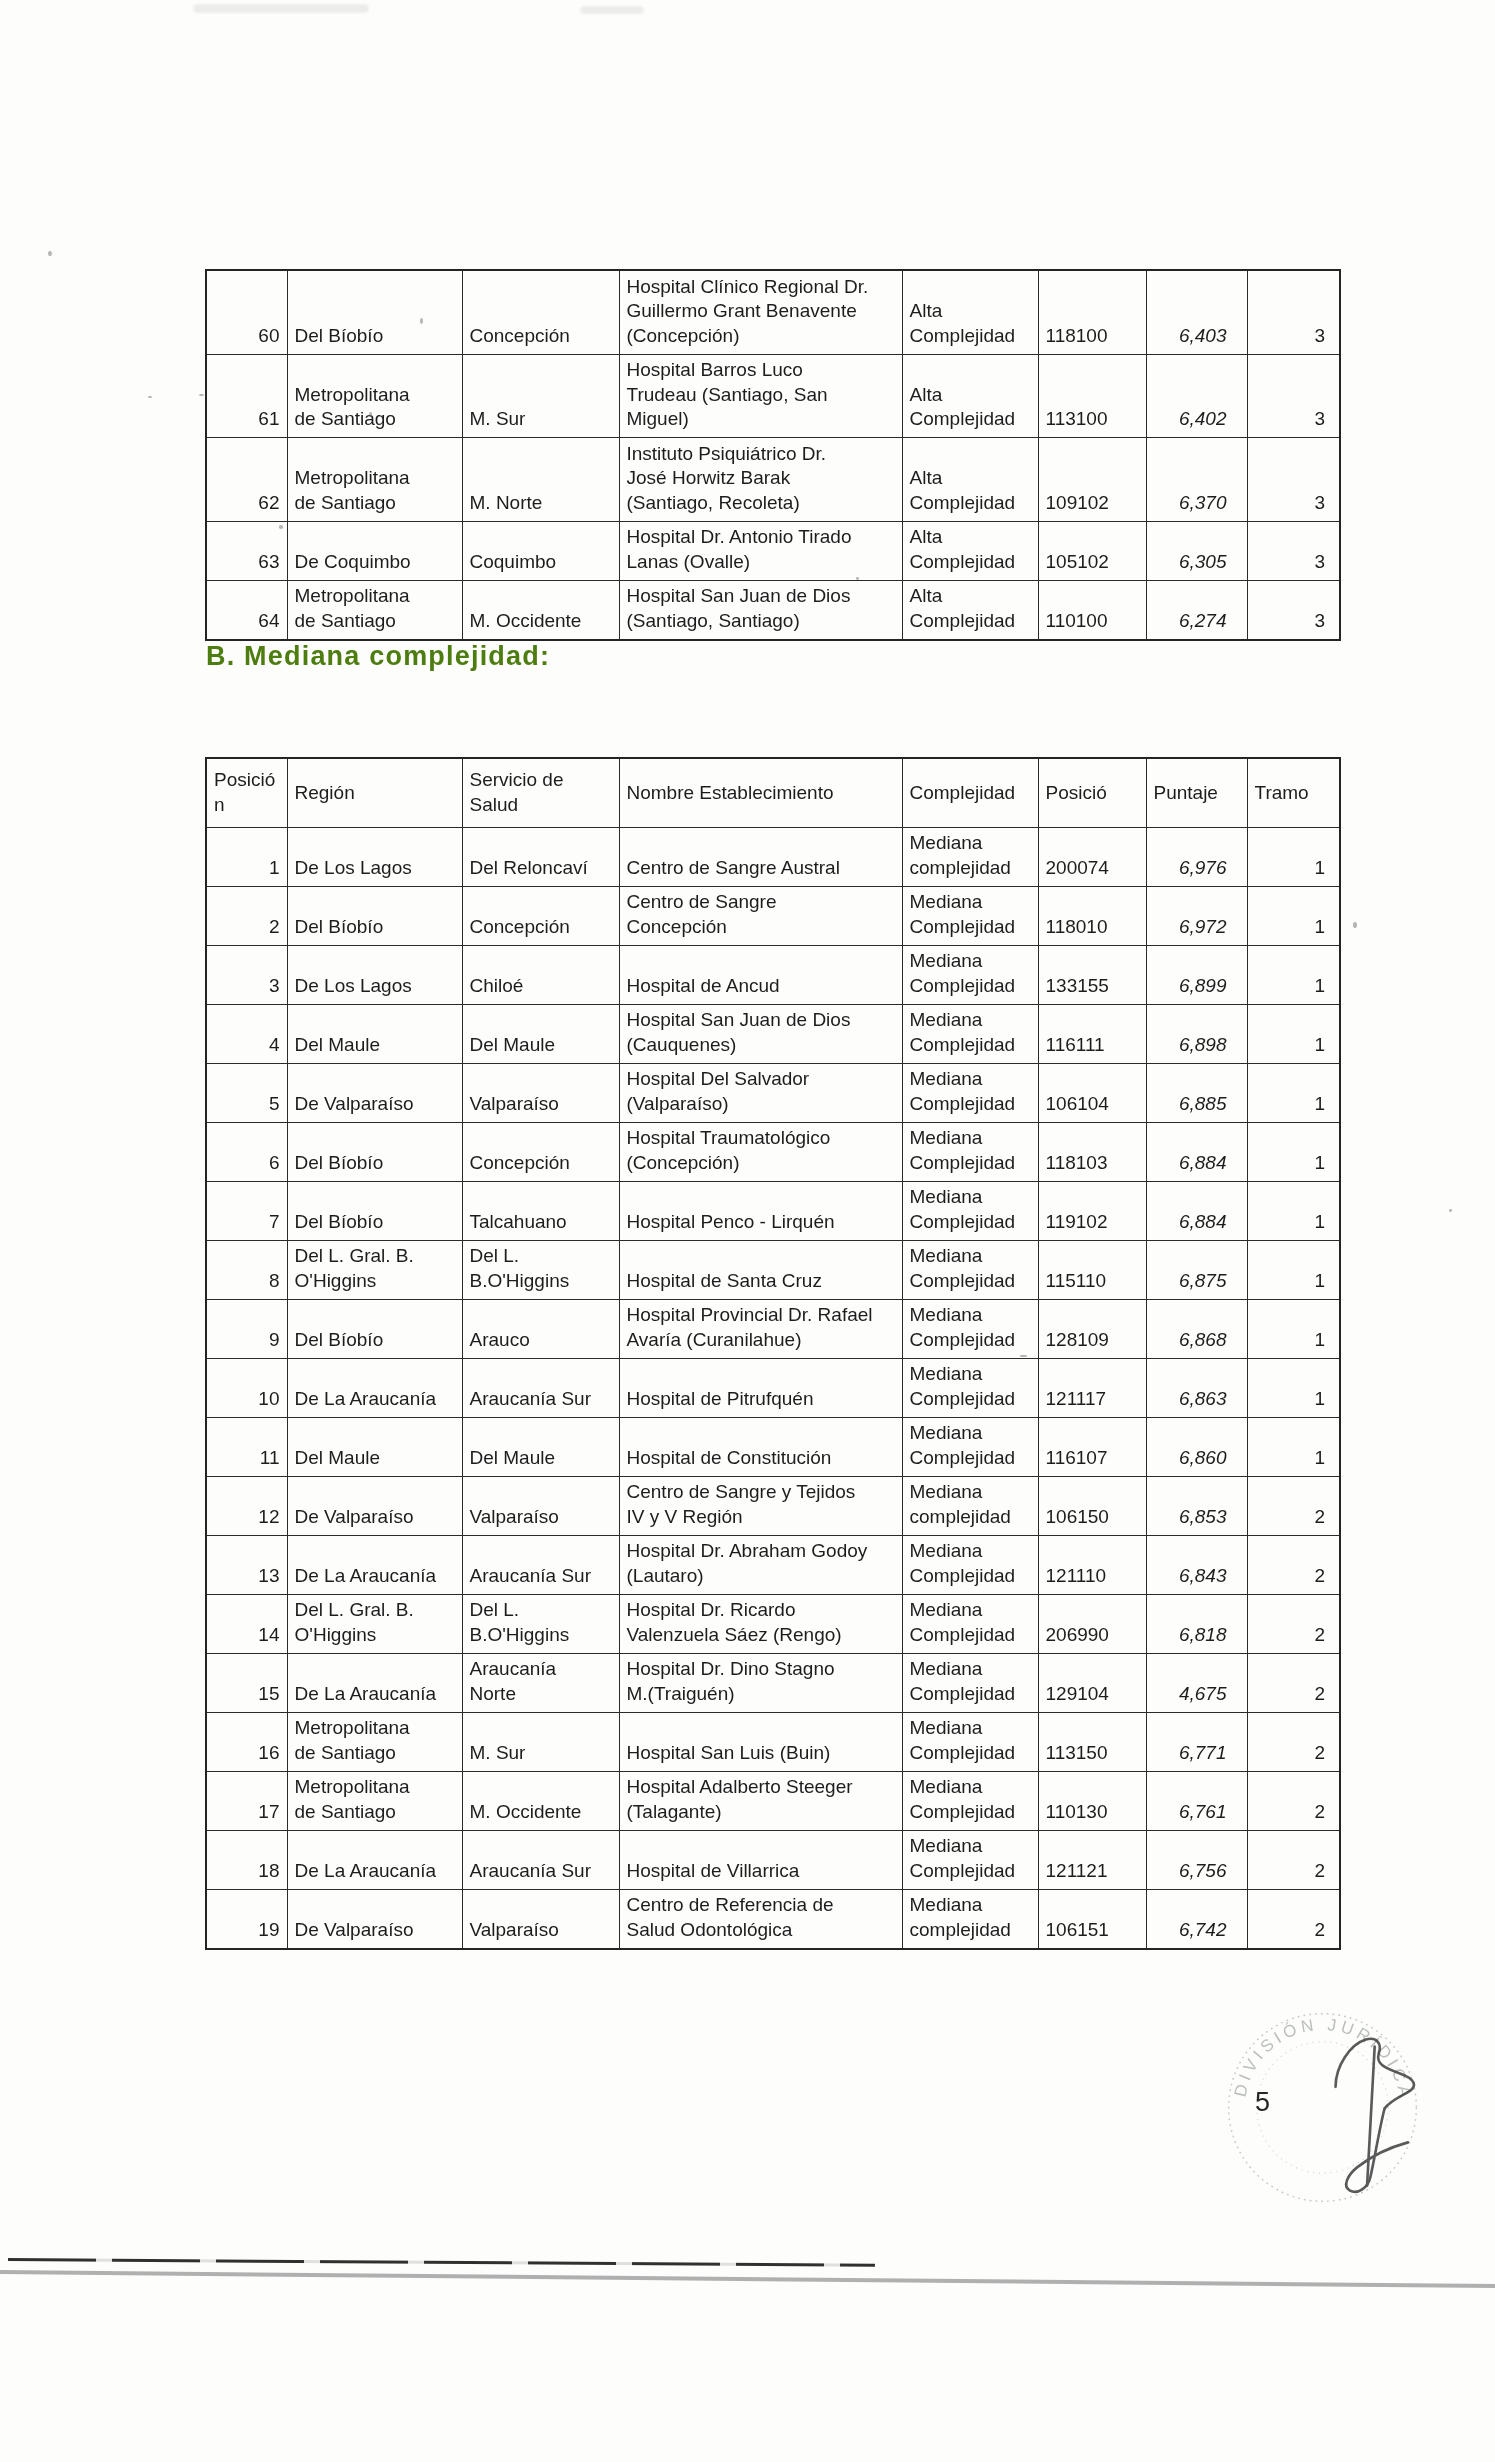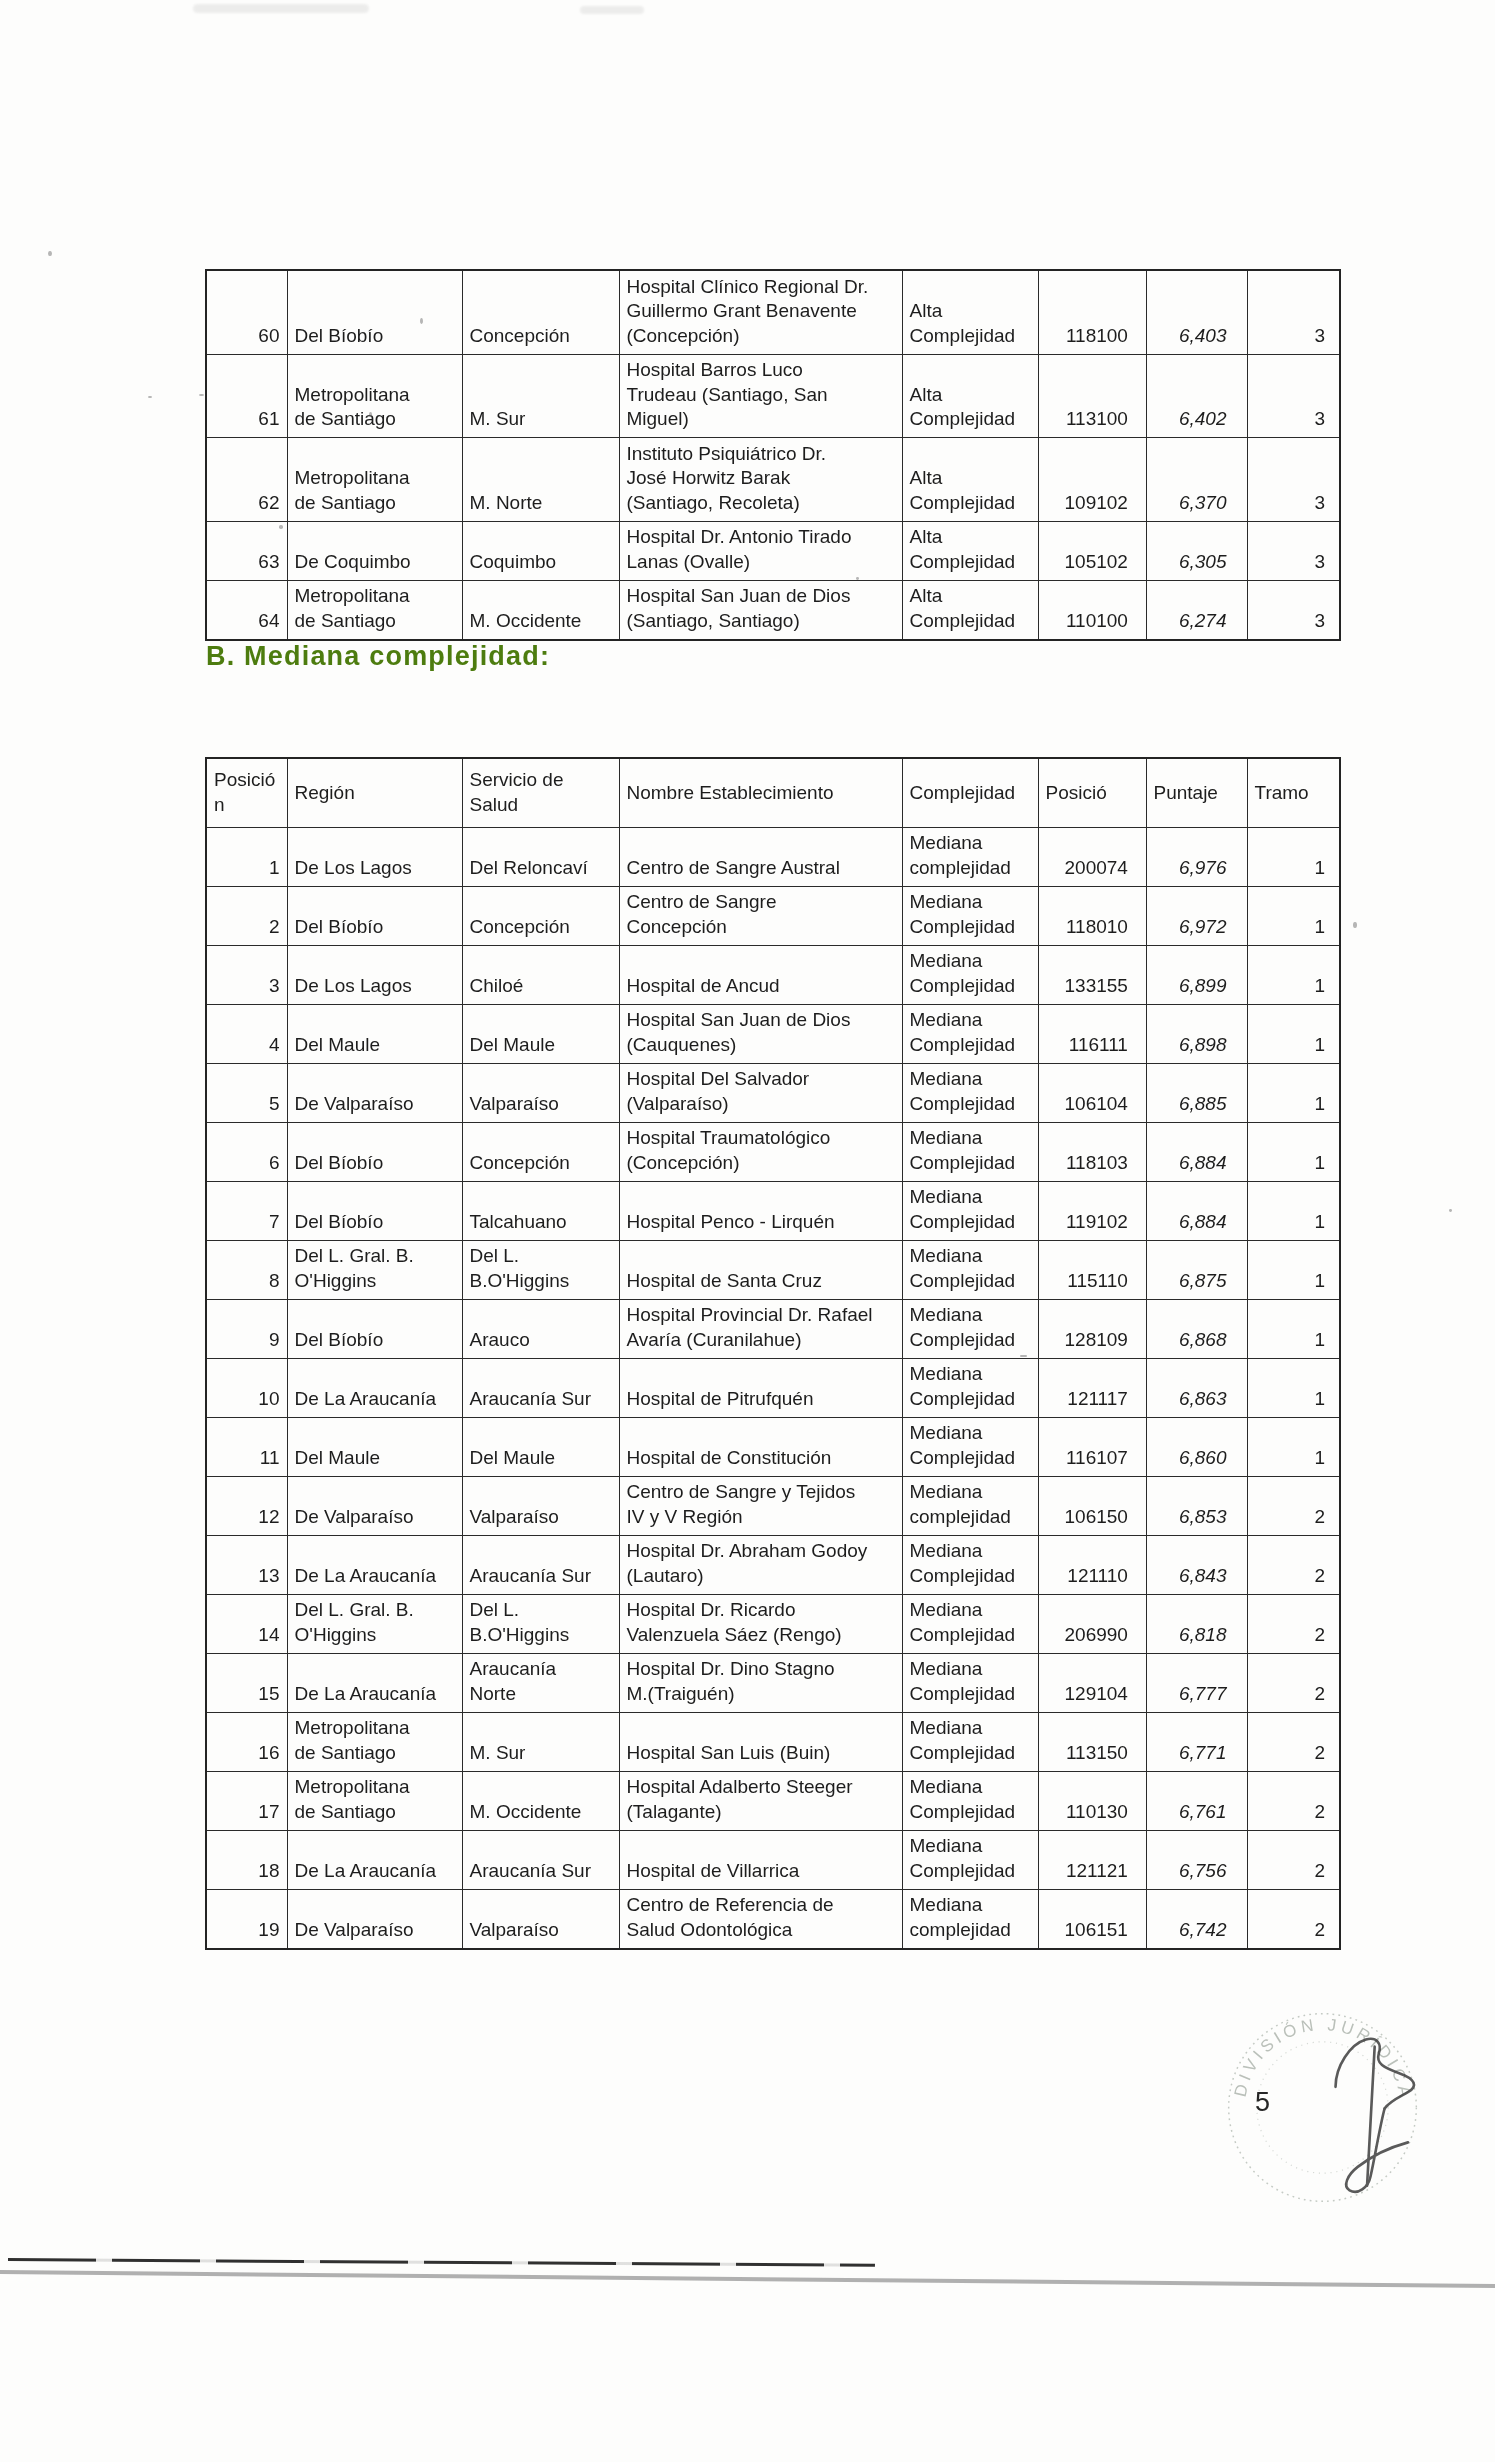--- a/index.html
+++ b/index.html
@@ -17,21 +17,21 @@
   .t2{top:757px;}
   td,th{
     border:1.8px solid #2a2a2a;
     font-size:19px;line-height:24.6px;
     white-space:pre-line;
     overflow:hidden;
   }
   td{vertical-align:bottom;padding:3.5px 5.9px 5.3px 7px;}
   th{vertical-align:middle;padding:9.4px 5.9px 9.4px 7px;font-weight:400;text-align:left;}
   td.col-pos{text-align:right;padding-right:7px;padding-left:40px;}
-  td.col-codigo{text-align:right;padding-right:17.6px;}
+  td.col-codigo{padding-right:17.6px;}
   td.col-puntaje{text-align:right;padding-right:20px;font-style:italic;}
   td.col-tramo{text-align:right;padding-right:14px;}
   
   .section-title{
     position:absolute;left:206px;top:641px;margin:0;
     font-size:27px;font-weight:700;letter-spacing:1.2px;color:#4d7c0f;
   }
   
   .stamp-svg{position:absolute;left:1214px;top:1999px;}
   .page-number{position:absolute;left:1255px;top:2087px;font-size:27px;color:#262626;}
@@ -333,21 +333,21 @@
         <tr>
           <td class="col-pos">15</td>
           <td class="col-region">De La Araucanía</td>
           <td class="col-servicio">Araucanía
 Norte</td>
           <td class="col-nombre">Hospital Dr. Dino Stagno
 M.(Traiguén)</td>
           <td class="col-complejidad">Mediana
 Complejidad</td>
           <td class="col-codigo">129104</td>
-          <td class="col-puntaje">6,777</td>
+          <td class="col-puntaje">4,675</td>
           <td class="col-tramo">2</td>
         </tr>
         <tr>
           <td class="col-pos">16</td>
           <td class="col-region">Metropolitana
 de Santiago</td>
           <td class="col-servicio">M. Sur</td>
           <td class="col-nombre">Hospital San Luis (Buin)</td>
           <td class="col-complejidad">Mediana
 Complejidad</td>

